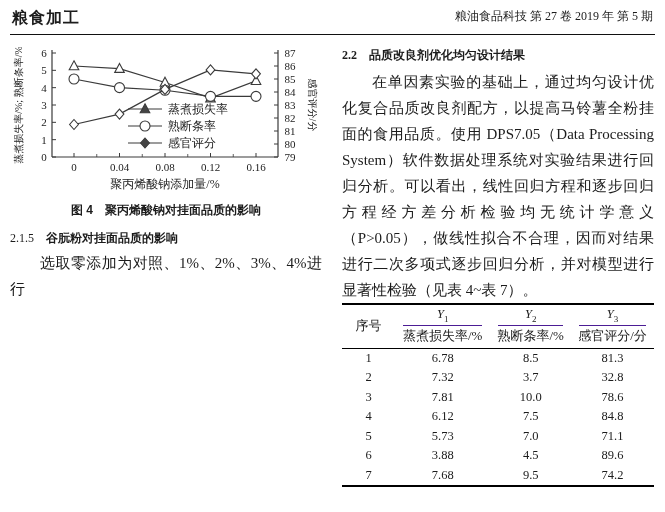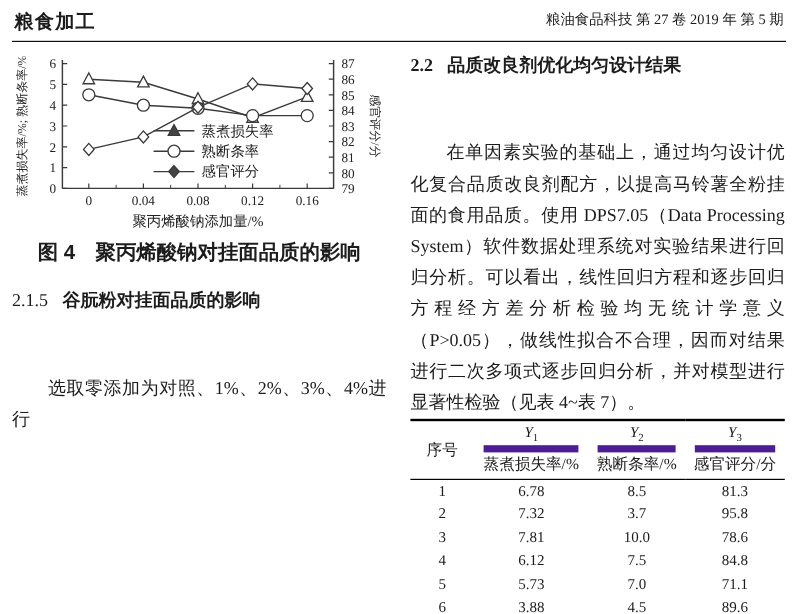--- a/index.html
+++ b/index.html
@@ -25,58 +25,58 @@
   .header-right { font-size:12px; }
 
   
   .columns { display:flex; gap:20px; padding-top:8px; }
   .col { width:312px; }
 
   .body-text {
     font-size:15px; line-height:26px;
     text-align:justify;
   }
-  .indent { text-indent:2em;margin-top:48px; }
+  .indent { text-indent:2em; }
 
   .section-heading {
-    font-size:15px; line-height:24px;
+    font-size:12px; line-height:24px;
     display:flex; gap:12px; align-items:baseline;
   }
   .section-heading .sec-num { font-family:"Liberation Serif", serif; font-weight:bold; }
   .section-heading .sec-title { font-family:"Liberation Sans", sans-serif; font-weight:bold; }
   .heading-22 { margin-bottom:2px; }
-  .heading-215 { margin-top:20px; }
+  .heading-215 { margin-top:8px; }
   .heading-215 .sec-num { font-weight:normal; }
 
   
   .figure-block { margin-top:4px; text-align:center; }
   .figure-caption {
     font-family:"Liberation Sans", sans-serif;
-    font-weight:bold; font-size:17px; line-height:16px;
+    font-weight:bold; font-size:12px; line-height:16px;
     margin-top:1px;
   }
 
   
   .table-title {
     text-align:center;
     font-family:"Liberation Sans", sans-serif;
     font-weight:bold; font-size:12.5px;
     margin:6px 0 4px 0;
   }
   table.data-table {
     width:100%; border-collapse:collapse;
     border-top:2px solid #000; border-bottom:2px solid #000;
     font-size:12.5px;
   }
   .data-table th, .data-table td {
     text-align:center; font-weight:normal; padding:0 2px;
   }
   .data-table th.th-seq { width:17%; border-bottom:1.1px solid #000; font-size:13px; }
   .data-table th.th-group { padding:2px 8px 0 8px; height:21px; vertical-align:bottom; } 
-  .spanner { display:block; border-bottom:6px solid #4c1d95; padding-bottom:1px; font-size:12.5px; }
+  .spanner { display:block; border-bottom:1px solid #4c1d95; padding-bottom:1px; font-size:12.5px; }
   .spanner i { font-family:"Liberation Serif", serif; }
   .spanner sub { font-size:9px; }
   .data-table tr.subhead th { border-bottom:1.1px solid #000; padding:1px 2px 3px 2px; font-size:13px; }
   .data-table td { height:19.5px; line-height:19.5px; }
 </style>
 </head>
 <body>
 
 <div class="page">
 
@@ -213,21 +213,21 @@
             <tr>
               <td>1</td>
               <td>6.78</td>
               <td>8.5</td>
               <td>81.3</td>
             </tr>
             <tr>
               <td>2</td>
               <td>7.32</td>
               <td>3.7</td>
-              <td>95.8</td>
+              <td>32.8</td>
             </tr>
             <tr>
               <td>3</td>
               <td>7.81</td>
               <td>10.0</td>
               <td>78.6</td>
             </tr>
             <tr>
               <td>4</td>
               <td>6.12</td>

